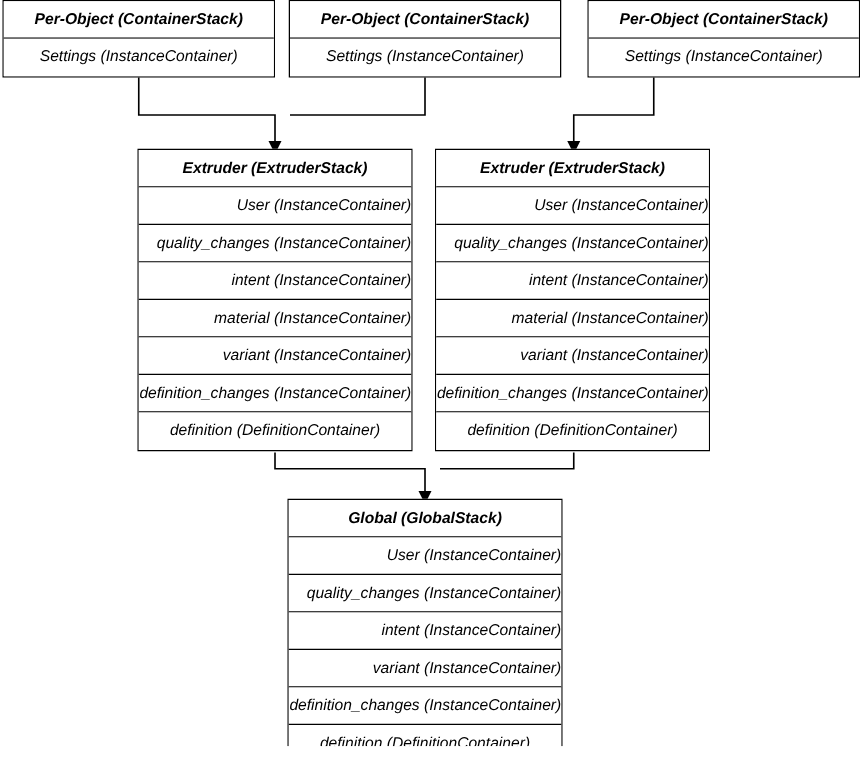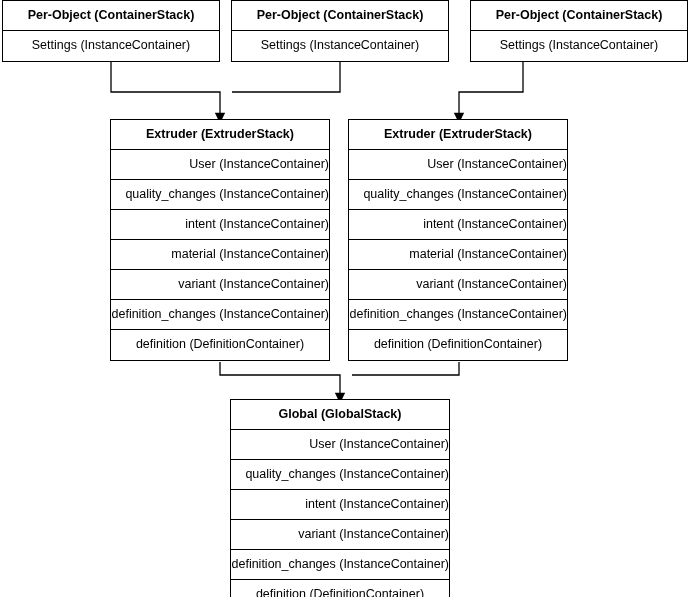--- a/index.html
+++ b/index.html
@@ -10,20 +10,21 @@
   body {
     font-family: "Liberation Sans", sans-serif;
     color: #000000;
   }
   #canvas {
     position: relative;
     width: 691px;
     height: 597px;
     overflow: hidden;
     background: #ffffff;
+    font-style: italic;
   }
   svg.edges {
     position: absolute;
     left: 0;
     top: 0;
     width: 691px;
     height: 611px;
     overflow: visible;
   }
   .box {

